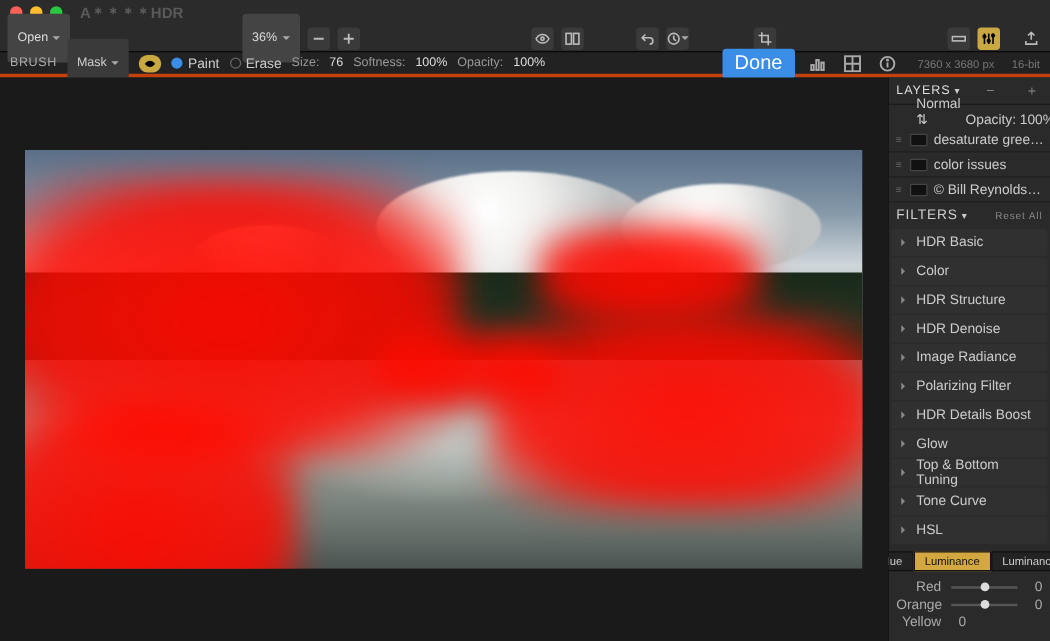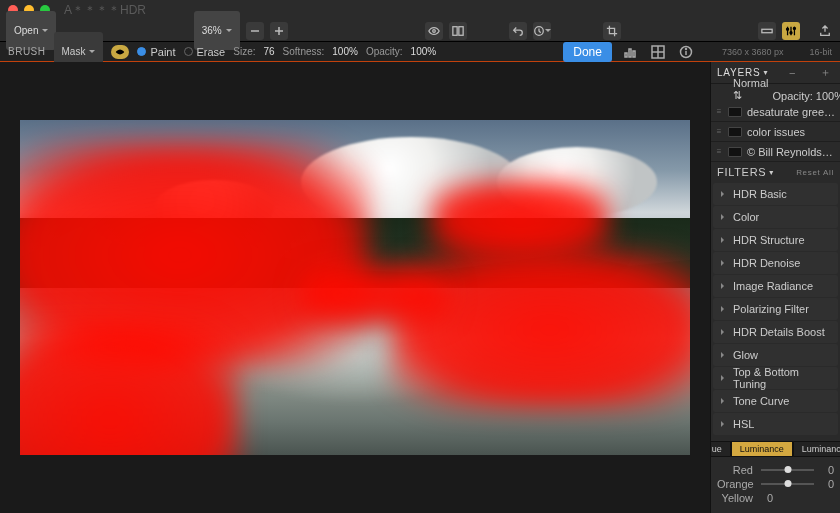--- a/index.html
+++ b/index.html
@@ -1,39 +1,39 @@
 <!DOCTYPE html>
 <html><head>
 <meta charset="utf-8">
 <style>
 *{margin:0;padding:0;box-sizing:border-box;font-family:-apple-system,BlinkMacSystemFont,"Segoe UI",sans-serif;font-size:11px;color:#ccc;user-select:none}
 body{background:#1a1a1a;width:840px;height:513px;overflow:hidden;position:relative}
 .titlebar{height:20px;background:#2b2b2b;display:flex;align-items:center;padding:0 8px;gap:6px}
 .dot{width:10px;height:10px;border-radius:50%}
 .dot.r{background:#ff5f57}.dot.y{background:#ffbd2e}.dot.g{background:#28c940}
-.appname{margin-left:8px;color:#5a5a5a;font-size:12px;font-weight:400}
+.appname{margin-left:8px;color:#5a5a5a;font-size:12px;font-weight:700}
 .tbar{height:22px;background:#2b2b2b;display:flex;align-items:center;padding:0 6px;gap:6px;border-bottom:1px solid #000}
 .tbtn{background:#3a3a3a;border:none;padding:14px 8px;border-radius:3px;color:#ccc;cursor:pointer;display:inline-flex;align-items:center;gap:4px;font-size:10px}
 .pill{background:#444;color:#ddd}
 .chev::after{content:"";border:3px solid transparent;border-top-color:#aaa;display:inline-block;transform:translateY(1px)}
 .micro{width:18px;height:18px;display:inline-flex;align-items:center;justify-content:center;background:#3a3a3a;border-radius:3px;cursor:pointer}
 .micro svg{width:12px;height:12px;stroke:#bbb;fill:none;stroke-width:1.5}
 .spacer{flex:1}
-.subbar{height:20px;background:#222;display:flex;align-items:center;padding:0 8px;gap:8px;border-bottom:1px solid #c2410c}
+.subbar{height:20px;background:#222;display:flex;align-items:center;padding:0 8px;gap:8px;border-bottom:3px solid #c2410c}
 .tool{color:#aaa;font-size:10px;letter-spacing:.5px}
 .radio{display:inline-flex;align-items:center;gap:4px;font-size:10px}
 .radio .c{width:9px;height:9px;border-radius:50%;border:1px solid #666}
 .radio.on .c{background:#3a8ee6;border-color:#3a8ee6}
 .eyeb{width:18px;height:14px;border-radius:7px;background:#c9a842;display:inline-flex;align-items:center;justify-content:center}
 .eyeb svg{width:10px;height:10px;fill:#000}
 .lbl{font-size:10px;color:#999}.val{font-size:10px;color:#ddd}
-.done{background:#3a8ee6;color:#fff;border:none;padding:3px 10px;border-radius:3px;font-size:12px;cursor:pointer}
+.done{background:#3a8ee6;color:#fff;border:none;padding:3px 10px;border-radius:3px;font-size:16px;cursor:pointer}
 .iconbtn{width:20px;height:16px;display:inline-flex;align-items:center;justify-content:center;cursor:pointer}
 .iconbtn svg{width:14px;height:14px;stroke:#aaa;fill:none;stroke-width:1.5}
-.imginfo{font-size:9px;color:#777;margin-left:18px}
+.imginfo{font-size:9px;color:#777;margin-left:6px}
 
 .main{display:flex;height:451px}
 .canvas{flex:1;display:flex;align-items:center;justify-content:center;background:#1a1a1a;padding:10px}
 .img{width:670px;height:335px;position:relative;overflow:hidden}
 .sky{position:absolute;inset:0;height:50%;background:linear-gradient(#5a7088 0%,#8599a9 30%,#cfd6da 55%,#aab6bd 75%);}
 .cloud{position:absolute;border-radius:50%;background:radial-gradient(circle at 40% 35%,#fff 0%,#f0f0ee 30%,#c0c4c5 70%);filter:blur(1px)}
 .mtn{position:absolute;bottom:50%;width:100%;height:70px;background:linear-gradient(180deg,#1a2a1a,#2a3a2a)}
 .mtn svg{width:100%;height:100%}
 .water{position:absolute;top:50%;bottom:0;left:0;right:0;background:linear-gradient(#7d8d8c 0%,#a9b5b0 30%,#868f88 60%,#6a7570 80%,#4a5450 100%)}
 .reflc{position:absolute;top:55%;left:30%;width:40%;height:30%;background:radial-gradient(ellipse,#d0d6d2 0%,transparent 70%);opacity:.7;filter:blur(3px)}

